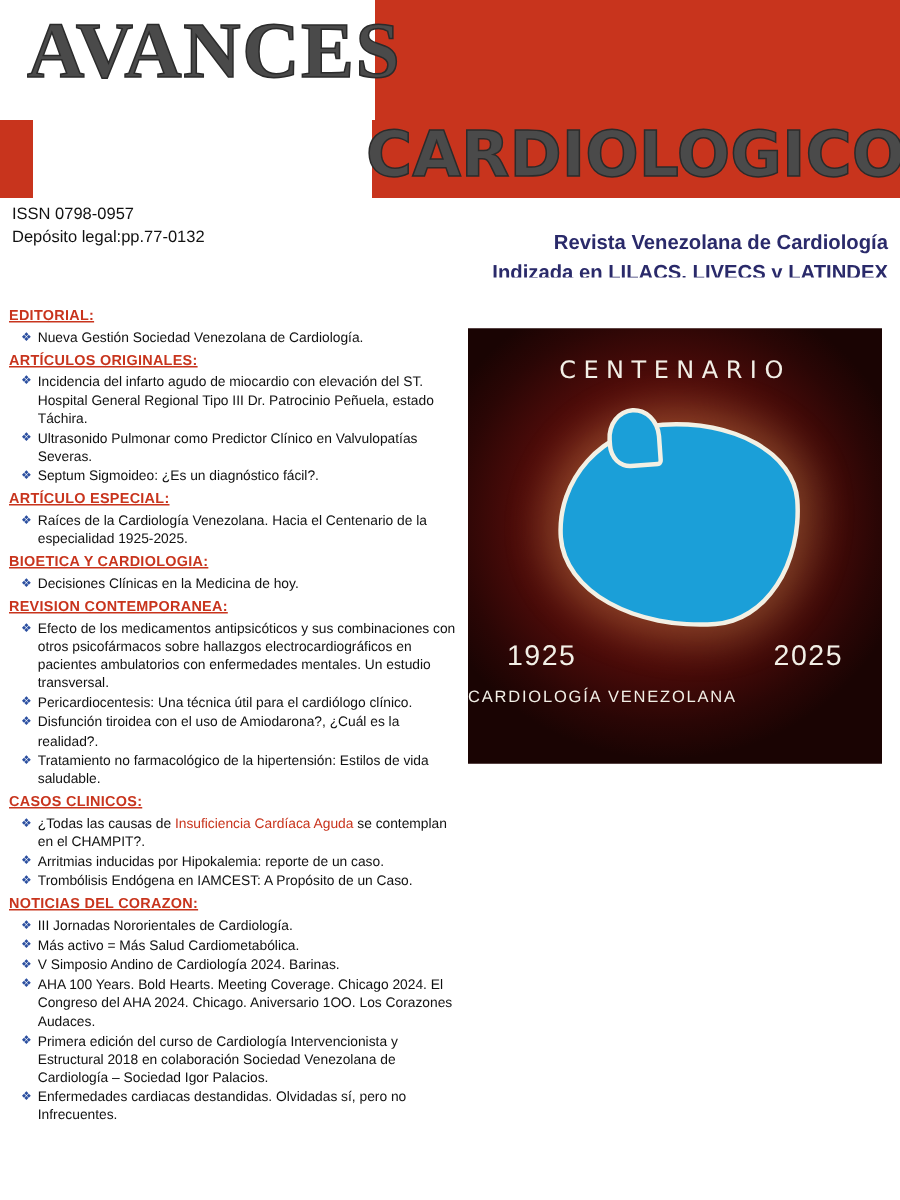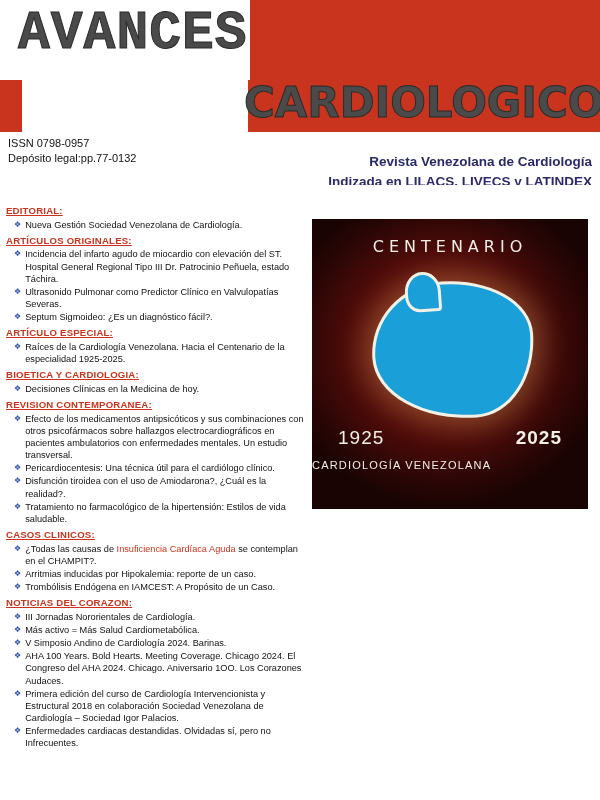--- a/index.html
+++ b/index.html
@@ -42,21 +42,21 @@
   }
   .mast-red-strip {
     position: absolute;
     left: 0; top: 80px;
     width: 22px; height: 52px;
     background: #c8341d;
   }
   .title-avances {
     position: absolute;
     left: 18px; top: 8px;
-    font-family: Liberation Mono, monospace;
+    font-family: Liberation Serif, serif;
     font-weight: bold;
     font-size: 53px;
     letter-spacing: 1px;
     color: #4a4a4a;
     -webkit-text-stroke: 1px #2b2b2b;
     line-height: 1;
   }
   .title-cardiologicos {
     position: absolute;
     left: 244px; top: 82px;
@@ -174,21 +174,20 @@
     color: #f2efe6;
     font-size: 19px;
     letter-spacing: 1px;
   }
   .ca-year-right {
     position: absolute;
     right: 26px; top: 208px;
     color: #f2efe6;
     font-size: 19px;
     letter-spacing: 1px;
-    font-weight: bold;
   }
   .ca-caption {
     position: absolute;
     left: 0; right: 0; top: 240px;
     text-align: left;
     color: #f2efe6;
     font-size: 11px;
     letter-spacing: 1.2px;
   }
 </style>

